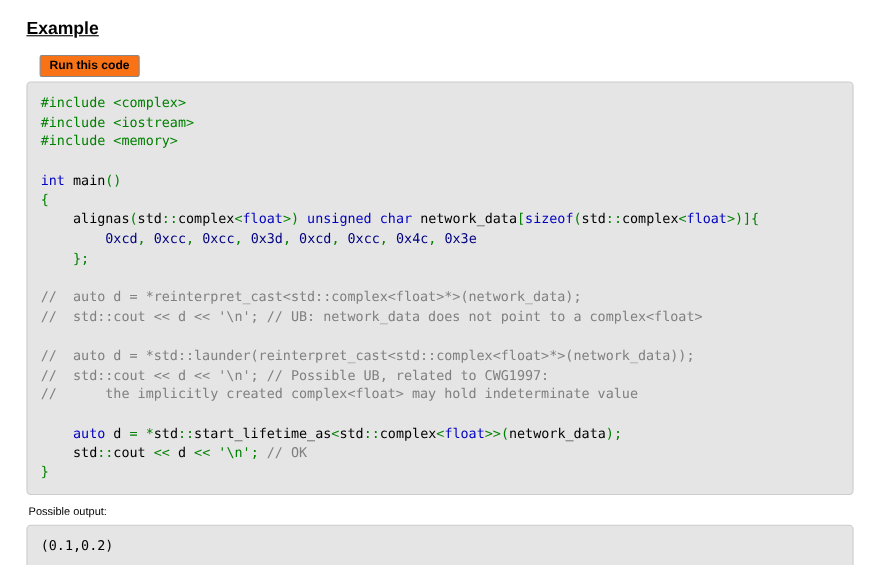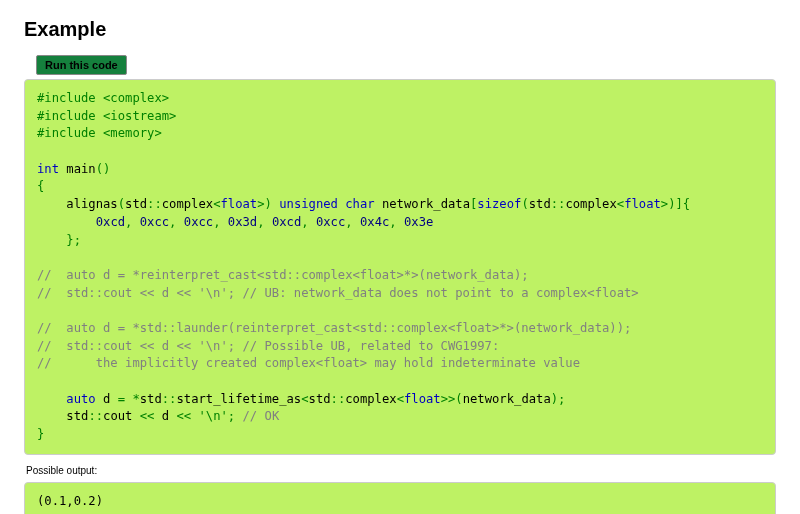--- a/index.html
+++ b/index.html
@@ -6,40 +6,41 @@
     font-family: Arial, Helvetica, sans-serif;
     font-size: 13px;
     color: #000;
     background: #fff;
     margin: 0;
     padding: 18px 24px;
     width: 800px;
     box-sizing: border-box;
   }
   h2 {
-    font-size: 20px;
+    font-size: 16px;
     font-weight: bold;
     margin: 0 0 14px 0;
+    text-decoration: underline;
   }
   .run-btn {
     font-family: Arial, Helvetica, sans-serif;
     font-size: 11px;
     font-weight: bold;
     padding: 3px 8px;
-    background: #15803d;
+    background: #f97316;
     border: 1px solid #888;
     border-radius: 2px;
     cursor: pointer;
     margin-left: 12px;
     margin-bottom: 4px;
   }
   .codebox, .outputbox {
     border: 1px solid #ccc;
     border-radius: 4px;
-    background: #bef264;
+    background: #e5e5e5;
     padding: 10px 12px;
     margin: 0 0 10px 0;
     overflow-x: auto;
   }
   pre {
     margin: 0;
     font-family: "DejaVu Sans Mono", Menlo, Consolas, monospace;
     font-size: 12.2px;
     line-height: 1.45;
     white-space: pre;

